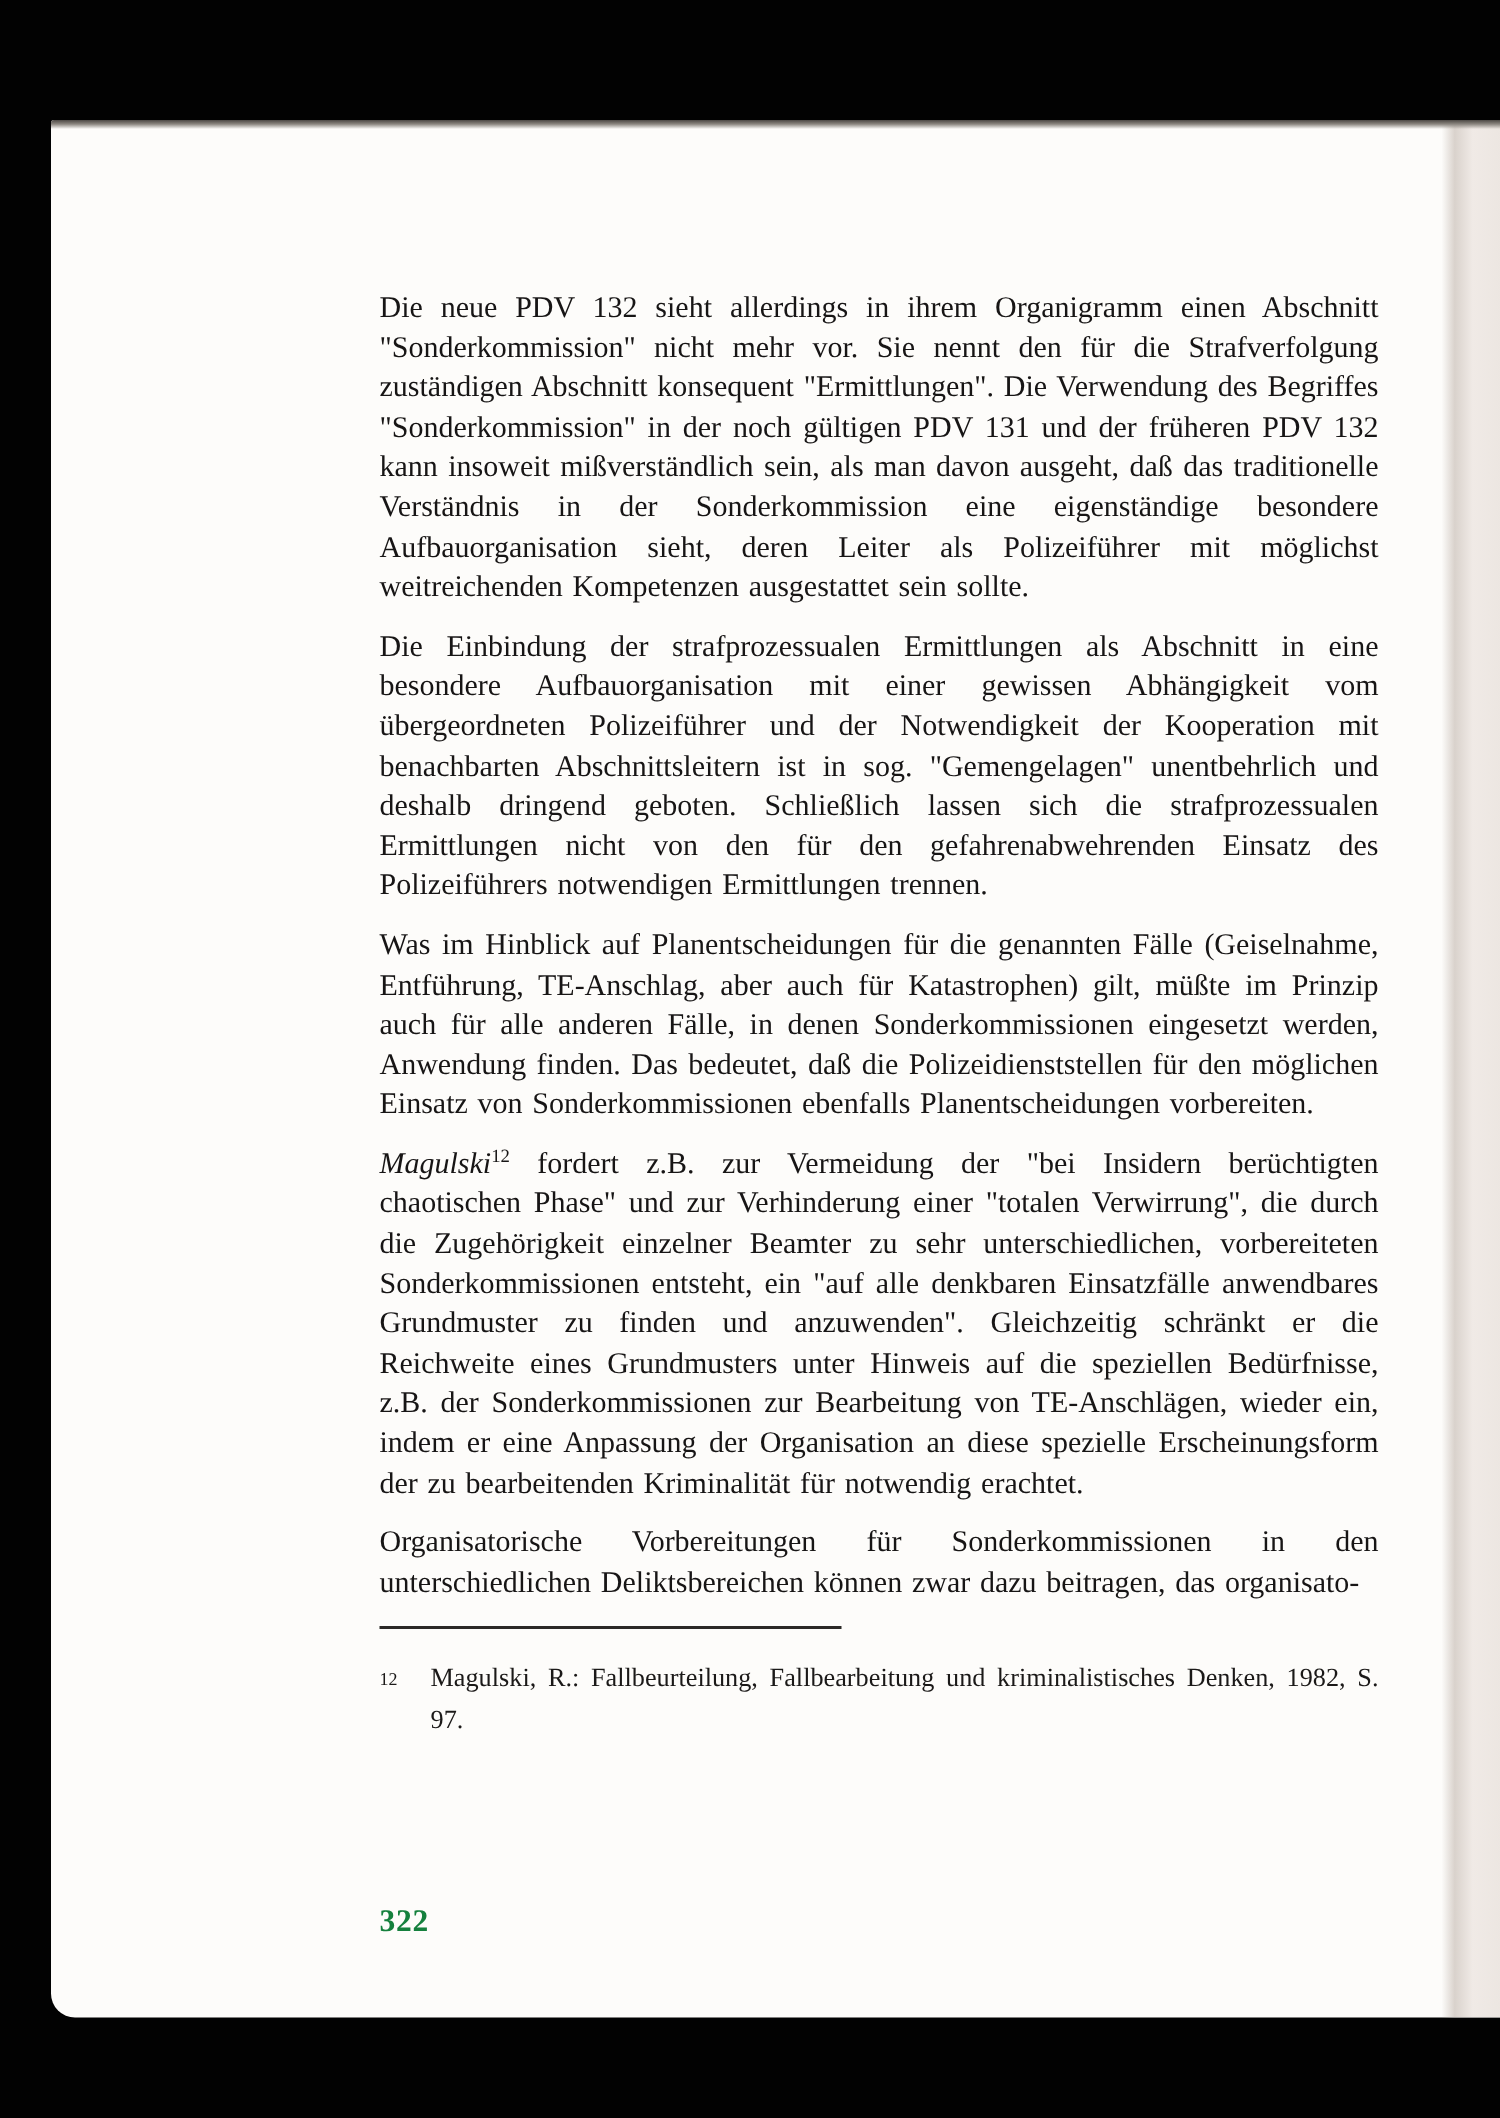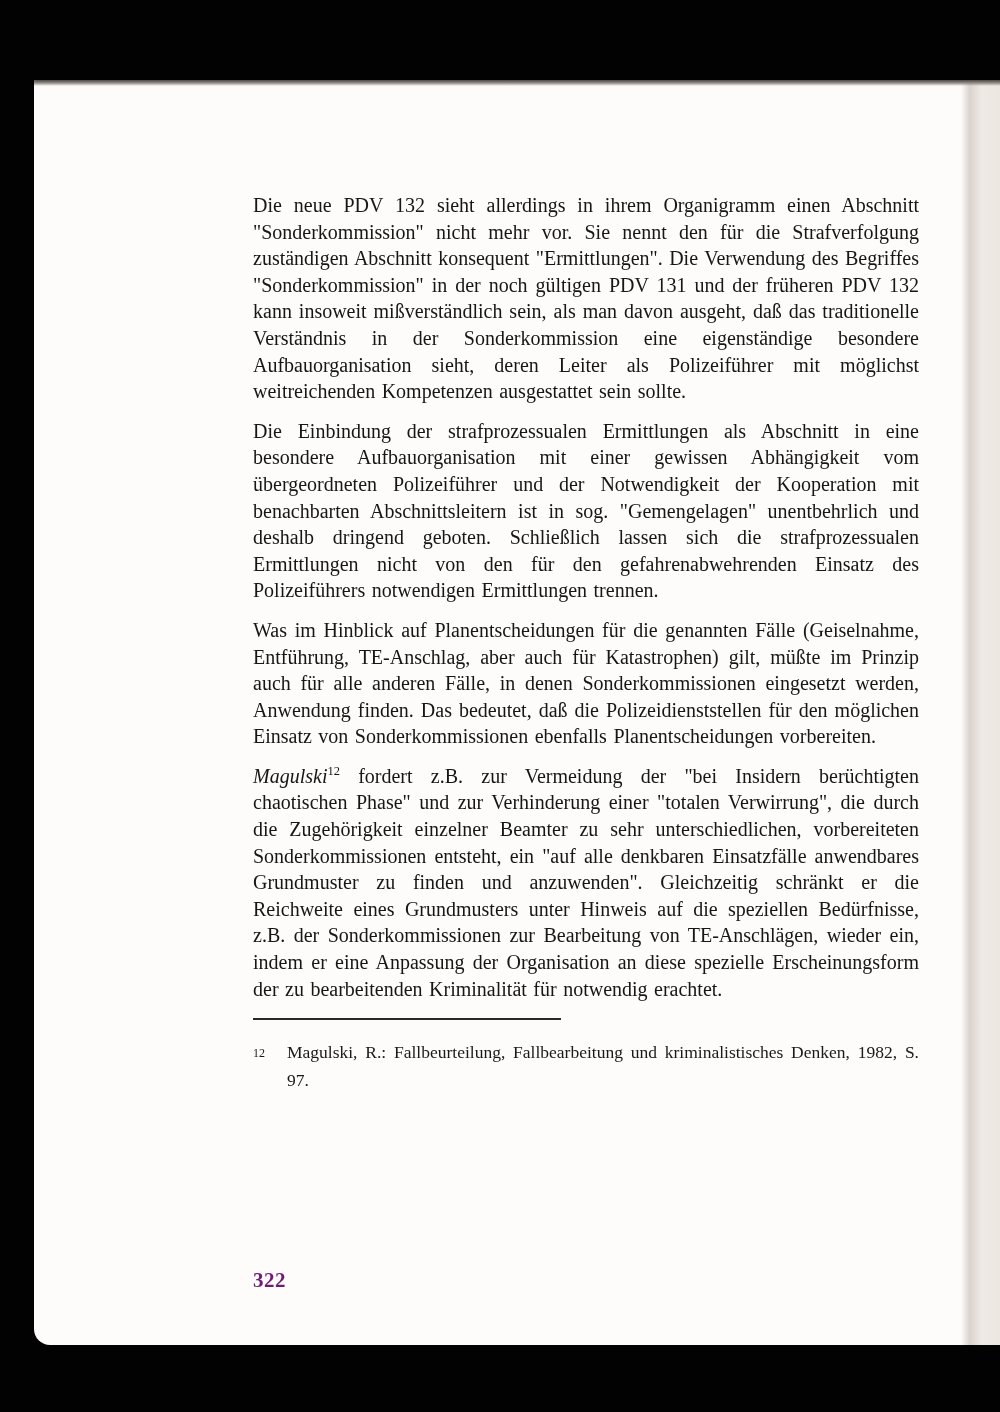--- a/index.html
+++ b/index.html
@@ -102,21 +102,21 @@
     left: 0;
     top: 1px;
     font-size: 12px;
   }
   .page-number {
     position: absolute;
     left: 219px;
     top: 1188px;
     font-size: 21px;
     font-weight: bold;
-    color: #701a75;
+    color: #15803d;
     letter-spacing: 0.5px;
   }
 </style>
 </head>
 <body>
 
 <div class="scan-bg"></div>
 
 <div class="page">
   <div class="edge-left"></div>
@@ -125,20 +125,21 @@
 
   <div class="content">
     <p class="body-para">Die neue PDV 132 sieht allerdings in ihrem Organigramm einen Abschnitt "Sonderkommission" nicht mehr vor. Sie nennt den für die Strafverfolgung zuständigen Abschnitt konsequent "Ermittlungen". Die Verwendung des Begriffes "Sonderkommission" in der noch gültigen PDV 131 und der früheren PDV 132 kann insoweit mißverständlich sein, als man davon ausgeht, daß das traditionelle Verständnis in der Sonderkommission eine eigenständige besondere Aufbauorganisation sieht, deren Leiter als Polizeiführer mit möglichst weitreichenden Kompetenzen ausgestattet sein sollte.</p>
 
     <p class="body-para">Die Einbindung der strafprozessualen Ermittlungen als Abschnitt in eine besondere Aufbauorganisation mit einer gewissen Abhängigkeit vom übergeordneten Polizeiführer und der Notwendigkeit der Kooperation mit benachbarten Abschnittsleitern ist in sog. "Gemengelagen" unentbehrlich und deshalb dringend geboten. Schließlich lassen sich die strafprozessualen Ermittlungen nicht von den für den gefahrenabwehrenden Einsatz des Polizeiführers notwendigen Ermittlungen trennen.</p>
 
     <p class="body-para">Was im Hinblick auf Planentscheidungen für die genannten Fälle (Geiselnahme, Entführung, TE-Anschlag, aber auch für Katastrophen) gilt, müßte im Prinzip auch für alle anderen Fälle, in denen Sonderkommissionen eingesetzt werden, Anwendung finden. Das bedeutet, daß die Polizeidienststellen für den möglichen Einsatz von Sonderkommissionen ebenfalls Planentscheidungen vorbereiten.</p>
 
     <p class="body-para"><em class="author-italic">Magulski</em><sup class="fn-ref">12</sup> <span>fordert z.B. zur Vermeidung der "bei Insidern berüchtigten chaotischen Phase" und zur Verhinderung einer "totalen Verwirrung", die durch die Zugehörigkeit einzelner Beamter zu sehr unterschiedlichen, vorbereiteten Sonderkommissionen entsteht, ein "auf alle denkbaren Einsatzfälle anwendbares Grundmuster zu finden und anzuwenden". Gleichzeitig schränkt er die Reichweite eines Grundmusters unter Hinweis auf die speziellen Bedürfnisse, z.B. der Sonderkommissionen zur Bearbeitung von TE-Anschlägen, wieder ein, indem er eine Anpassung der Organisation an diese spezielle Erscheinungsform der zu bearbeitenden Kriminalität für notwendig erachtet.</span></p>
 
+    <p class="body-para">Organisatorische Vorbereitungen für Sonderkommissionen in den unterschiedlichen Deliktsbereichen können zwar dazu beitragen, das organisato-</p>
 
     <div class="fn-rule"></div>
 
     <div class="footnote">
       <sup class="fn-marker">12</sup>
       <span>Magulski, R.: Fallbeurteilung, Fallbearbeitung und kriminalistisches Denken, 1982, S. 97.</span>
     </div>
   </div>
 
   <div class="page-number">322</div>

